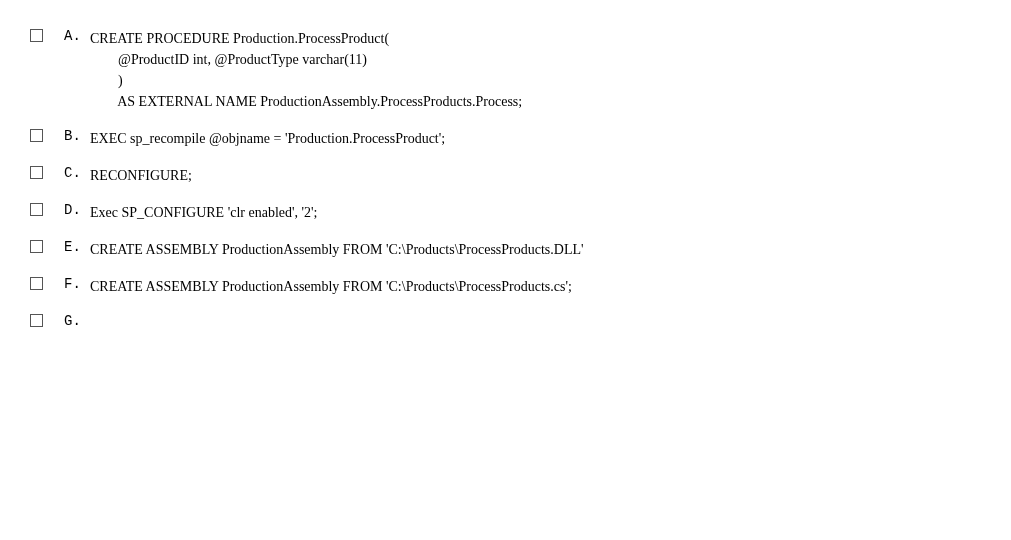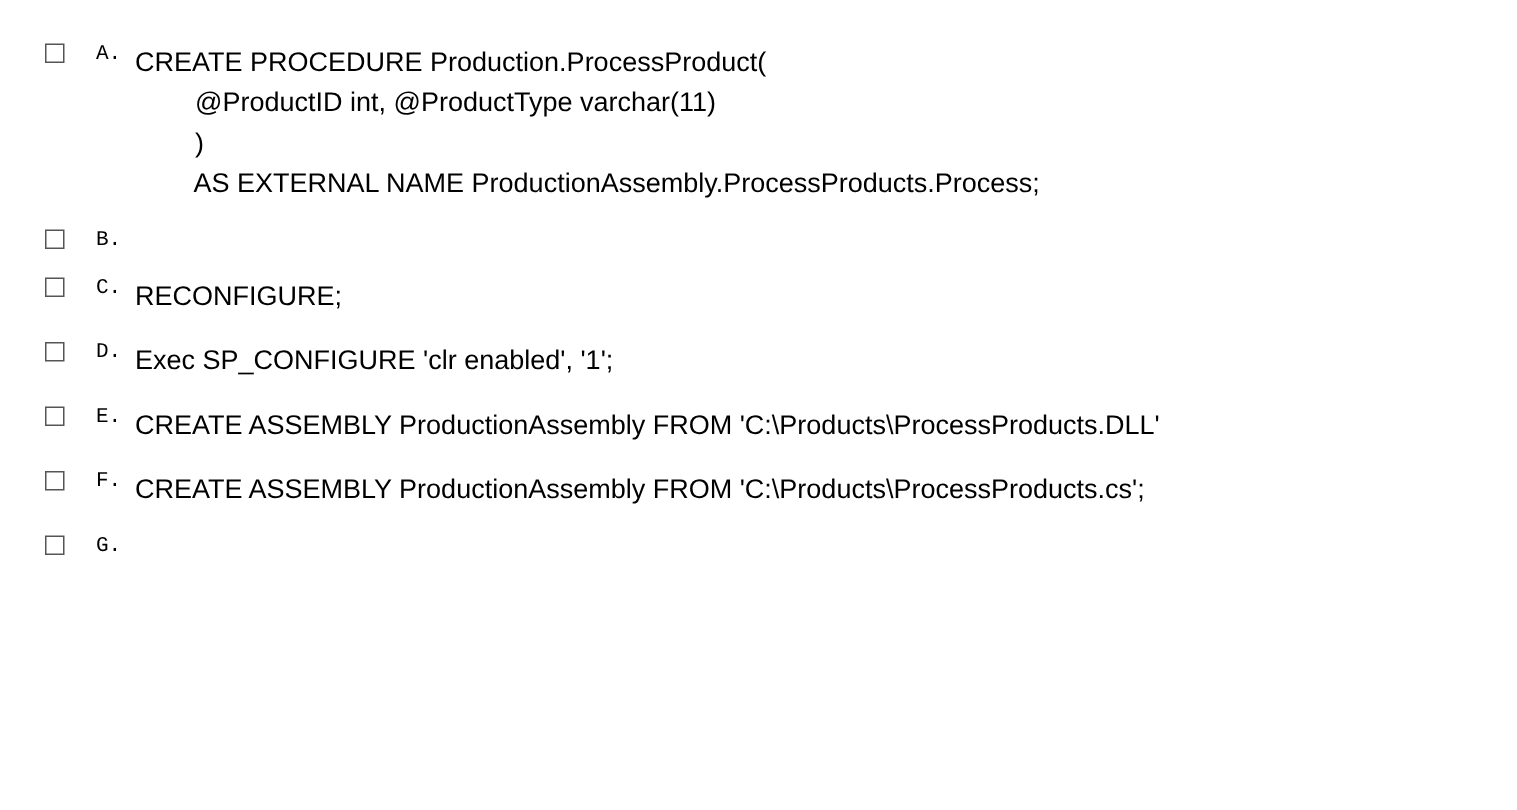--- a/index.html
+++ b/index.html
@@ -51,22 +51,22 @@
       min-width: 30px;
       font-family: 'Courier New', Courier, monospace;
       font-size: 14px;
       color: #000000;
       padding-left: 4px;
       padding-right: 8px;
       flex-shrink: 0;
     }
 
     .option-code {
-      font-family: Liberation Sans, sans-serif;
-      font-size: 18px;
+      font-family: Liberation Serif, serif;
+      font-size: 14px;
       color: #000000;
       line-height: 1.5;
       white-space: pre;
     }
 
     .option-row + .option-row {
       
     }
   </style>
 </head>
@@ -81,34 +81,35 @@
       <span class="option-code">CREATE PROCEDURE Production.ProcessProduct(
         @ProductID int, @ProductType varchar(11)
         )
         AS EXTERNAL NAME ProductionAssembly.ProcessProducts.Process;</span>
     </div>
     <div class="option-row">
       <div class="checkbox-area">
         <div class="checkbox"></div>
       </div>
       <span class="option-letter">B.</span>
+      <span class="option-code">EXEC sp_recompile @objname = 'Production.ProcessProduct';</span>
     </div>
     <div class="option-row">
       <div class="checkbox-area">
         <div class="checkbox"></div>
       </div>
       <span class="option-letter">C.</span>
       <span class="option-code">RECONFIGURE;</span>
     </div>
     <div class="option-row">
       <div class="checkbox-area">
         <div class="checkbox"></div>
       </div>
       <span class="option-letter">D.</span>
-      <span class="option-code">Exec SP_CONFIGURE 'clr enabled', '1';</span>
+      <span class="option-code">Exec SP_CONFIGURE 'clr enabled', '2';</span>
     </div>
     <div class="option-row">
       <div class="checkbox-area">
         <div class="checkbox"></div>
       </div>
       <span class="option-letter">E.</span>
       <span class="option-code">CREATE ASSEMBLY ProductionAssembly FROM 'C:\Products\ProcessProducts.DLL'</span>
     </div>
     <div class="option-row">
       <div class="checkbox-area">

